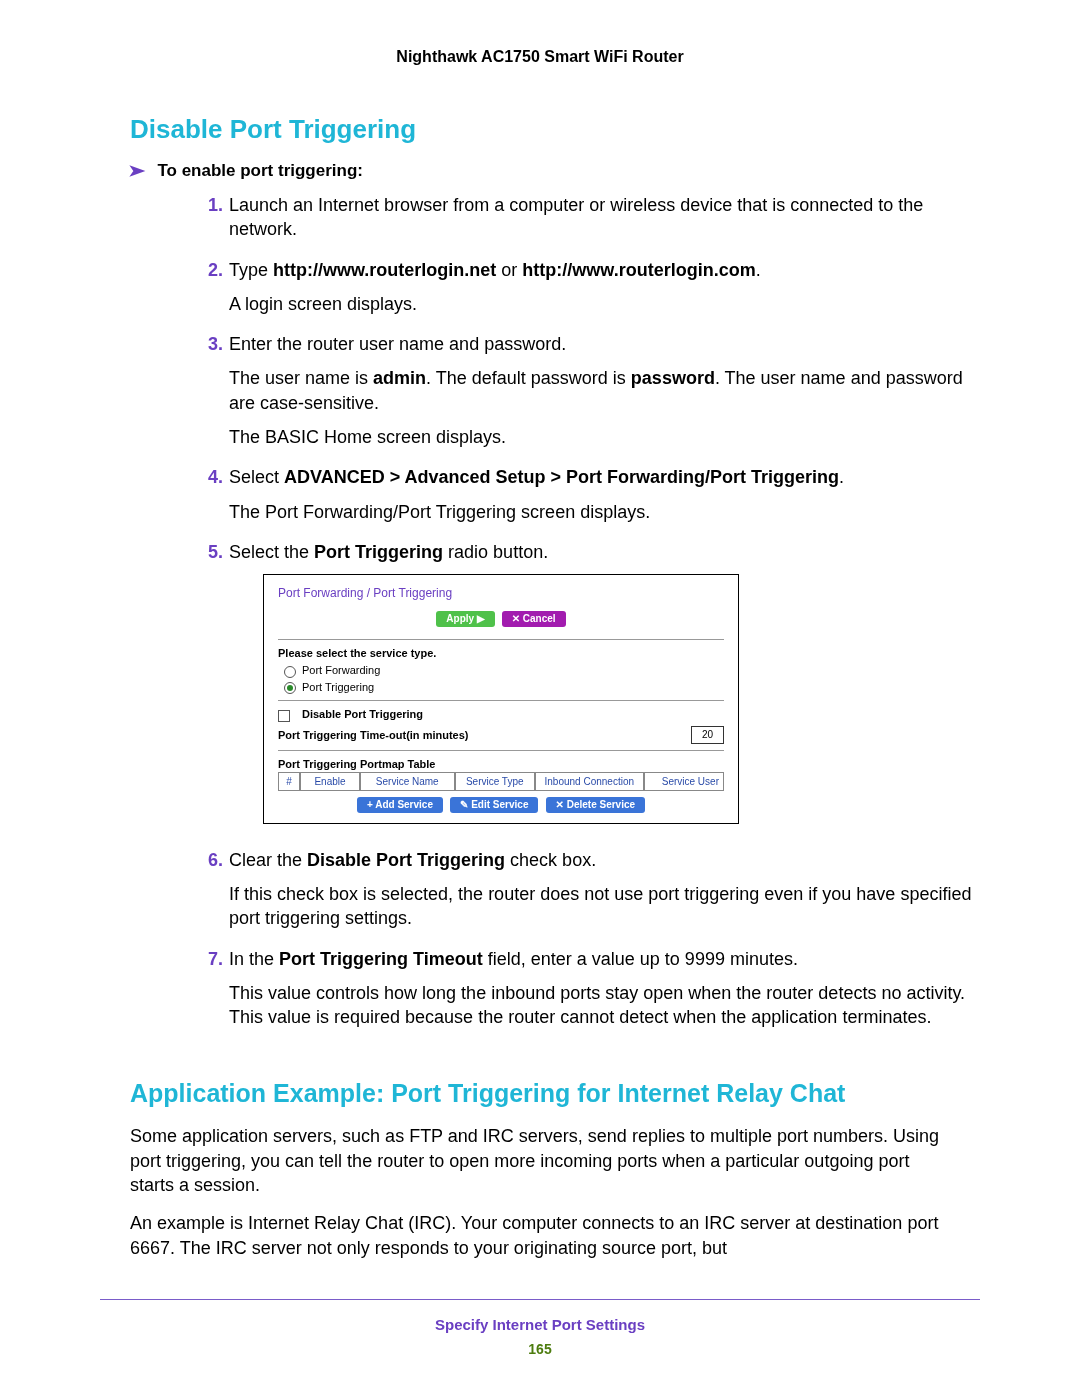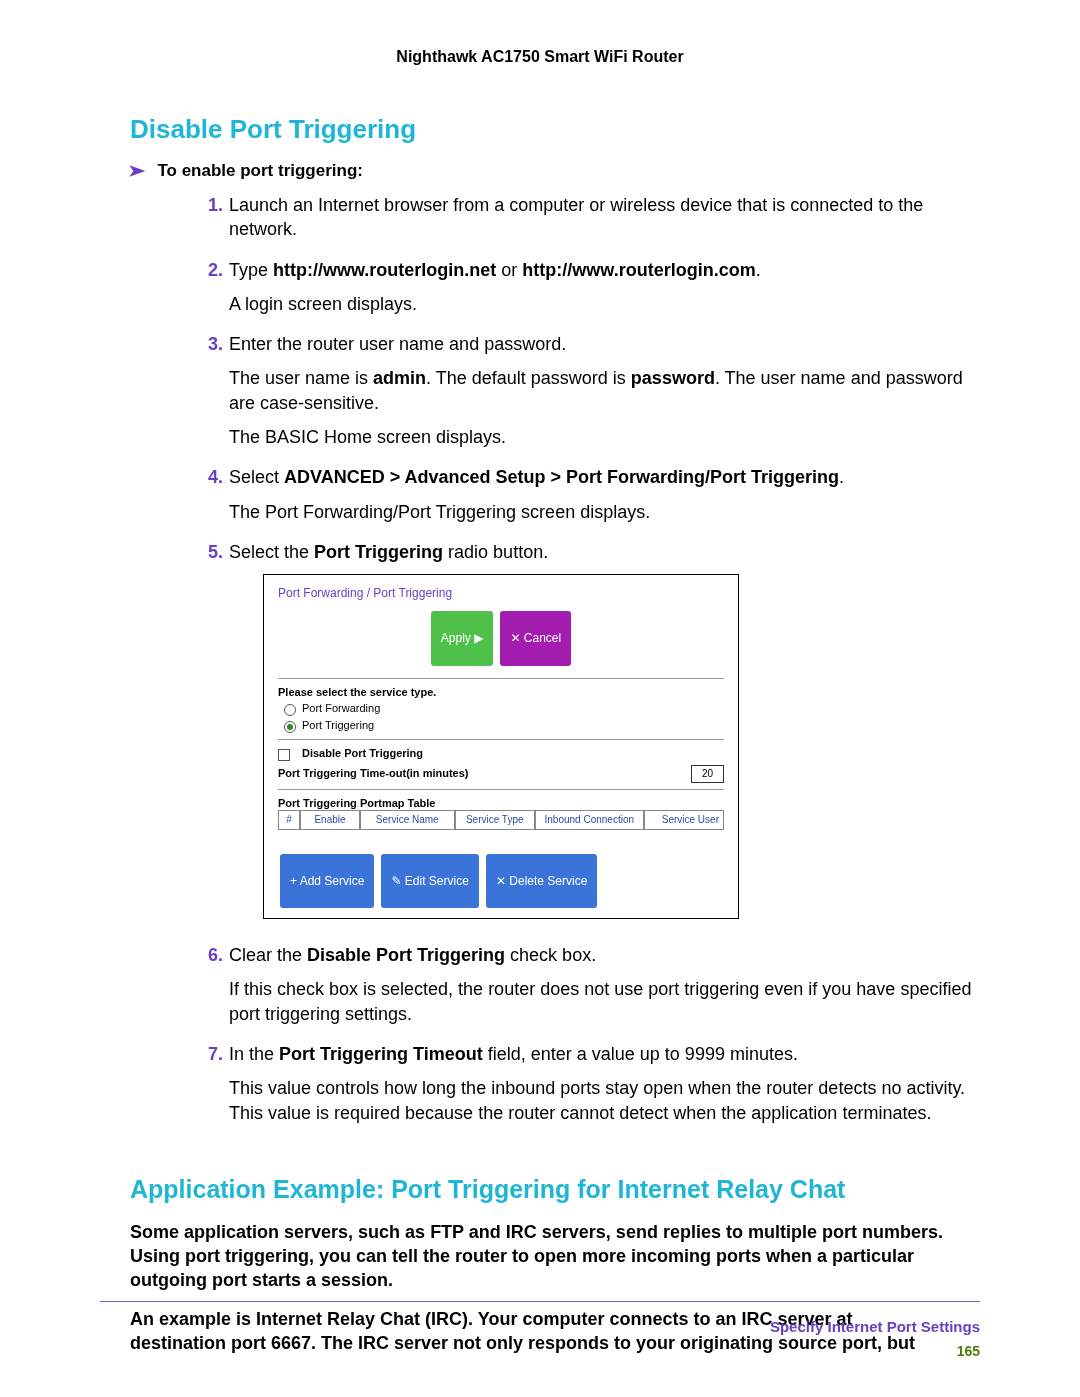--- a/index.html
+++ b/index.html
@@ -66,21 +66,20 @@
   .step-body {
     flex: 1;
   }
   .step-body p {
     margin: 0 0 10px 0;
   }
   .body-para {
     margin: 0 30px 14px 30px;
     font-size: 18px;
     line-height: 1.35;
-    font-weight: bold;
   }
   b { font-weight: bold; }
 
   
   .shot {
     border: 1px solid #000;
     width: 476px;
     margin: 6px 0 18px 34px;
     font-size: 11px;
     padding: 10px 14px 10px 14px;
@@ -91,25 +90,25 @@
     font-size: 12px;
     margin-bottom: 10px;
   }
   .shot-buttons {
     text-align: center;
     margin-bottom: 12px;
   }
   .btn-green, .btn-red, .btn-blue {
     display: inline-block;
     color: #fff;
-    font-size: 12px;
-    padding: 19px 10px;
+    font-size: 10px;
+    padding: 1px 10px;
     border-radius: 3px;
     margin: 0 2px;
-    font-weight: normal;
+    font-weight: bold;
   }
   .btn-green { background: #4fc14a; }
   .btn-red   { background: #a21caf; }
   .btn-blue  { background: #3a74d8; }
   .hr { border-top: 1px solid #999; margin: 6px 0; }
   .label-bold { font-weight: bold; font-size: 11px; }
   .radio-row {
     display: flex;
     align-items: flex-end;
     gap: 6px;
@@ -128,27 +127,27 @@
   .table-head {
     display:flex; font-size:10px; color:#2a4ba8;
   }
   .table-head > div { border:1px solid #888; padding:2px 4px; box-sizing:border-box; }
   .th-hash { width:22px; text-align:center; }
   .th-enable { width:60px; text-align:center; }
   .th-sname { flex:1.2; text-align:center; }
   .th-stype { flex:1; text-align:center; }
   .th-inb   { flex:1.4; text-align:center; }
   .th-suser { flex:1; text-align:right; }
-  .action-row { margin-top:24px; }
+  .action-row { text-align:center; margin-top:6px; }
 
   .footer {
     position: absolute;
     left: 100px; right: 100px; bottom: 40px;
     border-top: 1px solid #7a5cc9;
-    text-align: right;
+    text-align: center;
     padding-top: 16px;
   }
   .footer-t {
     color: #6a3fc2;
     font-weight: bold;
     font-size: 15px;
     margin-bottom: 8px;
   }
   .footer-n {
     color: #4d7c0f;

